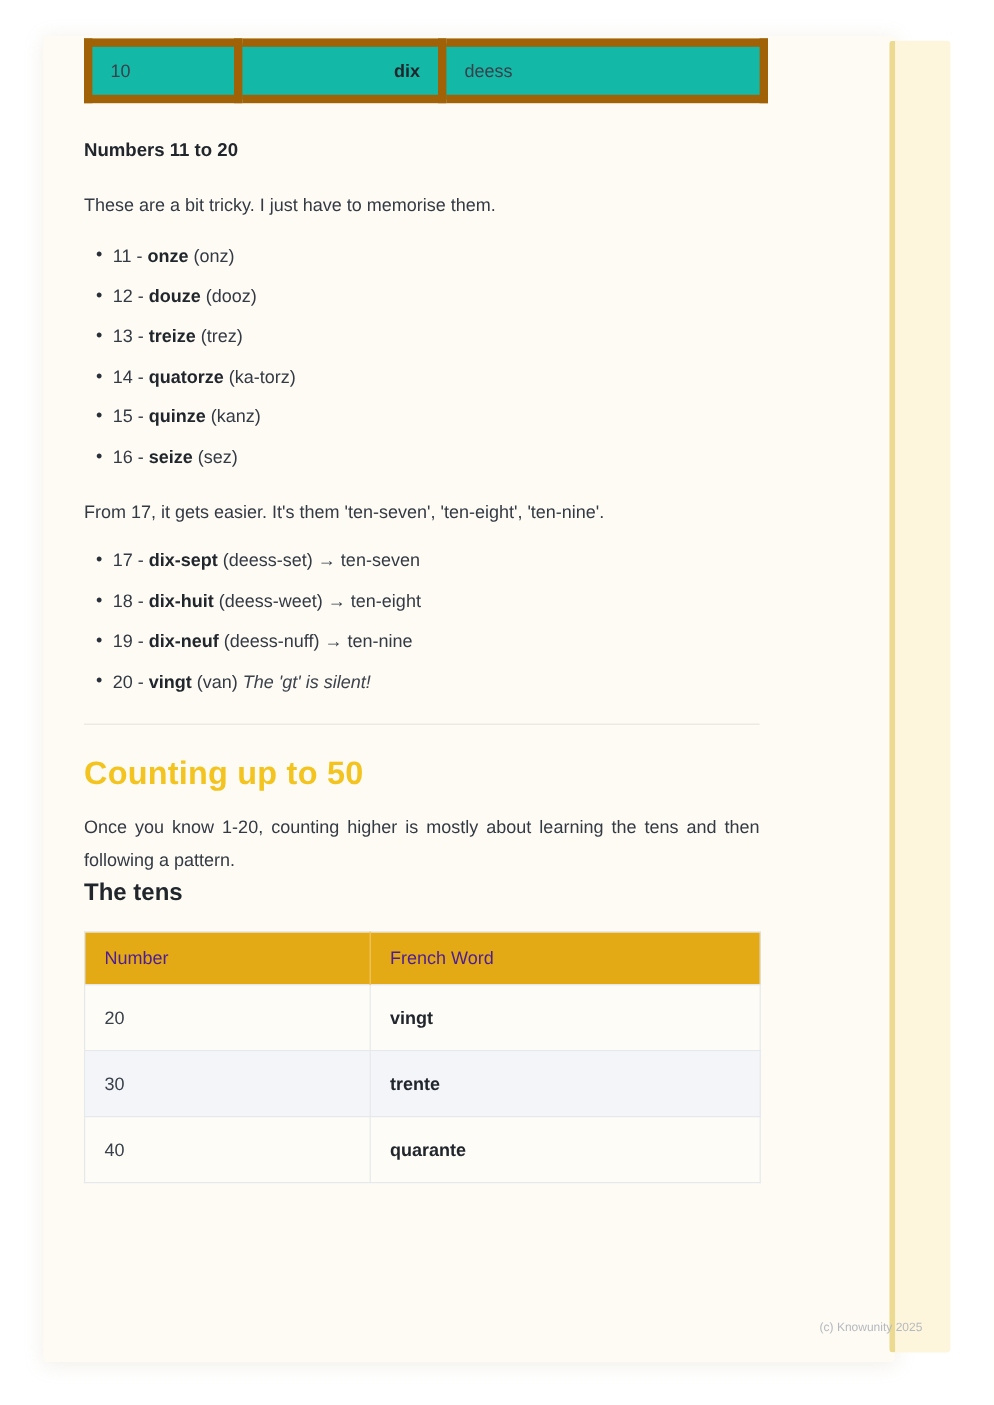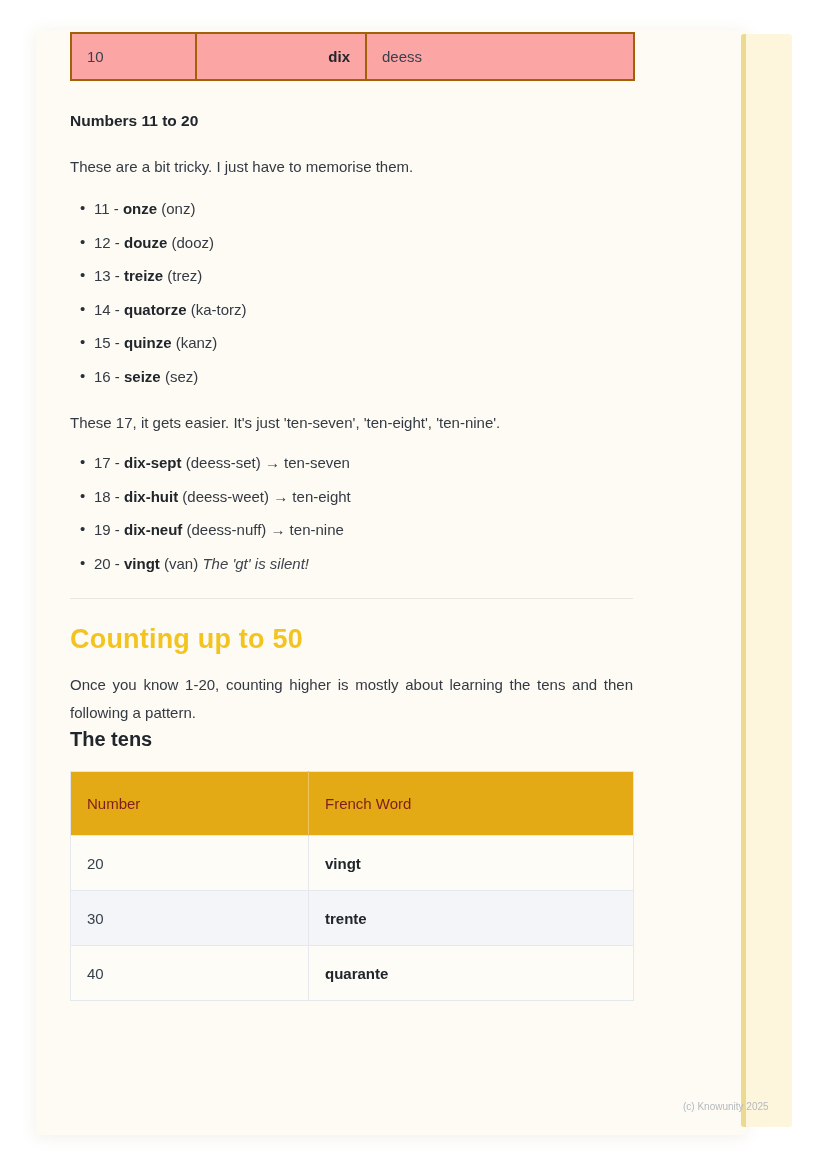--- a/index.html
+++ b/index.html
@@ -33,22 +33,22 @@
   }
   
   .frag-table {
     width: 563px;
     margin-top: 2px;
     border-collapse: collapse;
     table-layout: fixed;
     font-size: 15px;
   }
   .frag-table td {
-    background: #fca5a5;
-    border: 2px solid #a16207;
+    background: #14b8a6;
+    border: 7px solid #a16207;
     height: 47px;
     padding: 0 15px;
     vertical-align: middle;
     color: #3a414c;
   }
   .frag-table td.b { font-weight: bold; color: #21262d; text-align: right; }
 
   h3.sec-sub {
     margin-top: 32px;
     font-size: 15.5px;
@@ -113,24 +113,24 @@
   .tens-table {
     width: 563px;
     margin-top: 24px;
     border-collapse: collapse;
     table-layout: fixed;
     font-size: 15px;
     border: 1px solid #e3e7eb;
   }
   .tens-table thead th {
     background: #e4aa16;
-    color: #7f1d1d;
+    color: #4c1d95;
     font-weight: 500;
     text-align: left;
-    height: 64px;
+    height: 44px;
     padding: 0 16px;
     vertical-align: middle;
     border-right: 1px solid #efc45c;
   }
   .tens-table thead th:last-child { border-right: none; }
   .tens-table tbody td {
     height: 55px;
     padding: 0 16px;
     vertical-align: middle;
     border: 1px solid #e5e8ec;
@@ -189,21 +189,21 @@
 
       <ul class="num-list">
         <li><span class="bullet">•</span><span>11 - </span><strong>onze</strong><span> (onz)</span></li>
         <li><span class="bullet">•</span><span>12 - </span><strong>douze</strong><span> (dooz)</span></li>
         <li><span class="bullet">•</span><span>13 - </span><strong>treize</strong><span> (trez)</span></li>
         <li><span class="bullet">•</span><span>14 - </span><strong>quatorze</strong><span> (ka-torz)</span></li>
         <li><span class="bullet">•</span><span>15 - </span><strong>quinze</strong><span> (kanz)</span></li>
         <li><span class="bullet">•</span><span>16 - </span><strong>seize</strong><span> (sez)</span></li>
       </ul>
 
-      <p class="p-middle">These 17, it gets easier. It's just 'ten-seven', 'ten-eight', 'ten-nine'.</p>
+      <p class="p-middle">From 17, it gets easier. It's them 'ten-seven', 'ten-eight', 'ten-nine'.</p>
 
       <ul class="num-list second">
         <li><span class="bullet">•</span><span>17 - </span><strong>dix-sept</strong><span> (deess-set) → ten-seven</span></li>
         <li><span class="bullet">•</span><span>18 - </span><strong>dix-huit</strong><span> (deess-weet) → ten-eight</span></li>
         <li><span class="bullet">•</span><span>19 - </span><strong>dix-neuf</strong><span> (deess-nuff) → ten-nine</span></li>
         <li><span class="bullet">•</span><span>20 - </span><strong>vingt</strong><span> (van) </span><em>The 'gt' is silent!</em></li>
       </ul>
 
       <hr class="divider">
 

